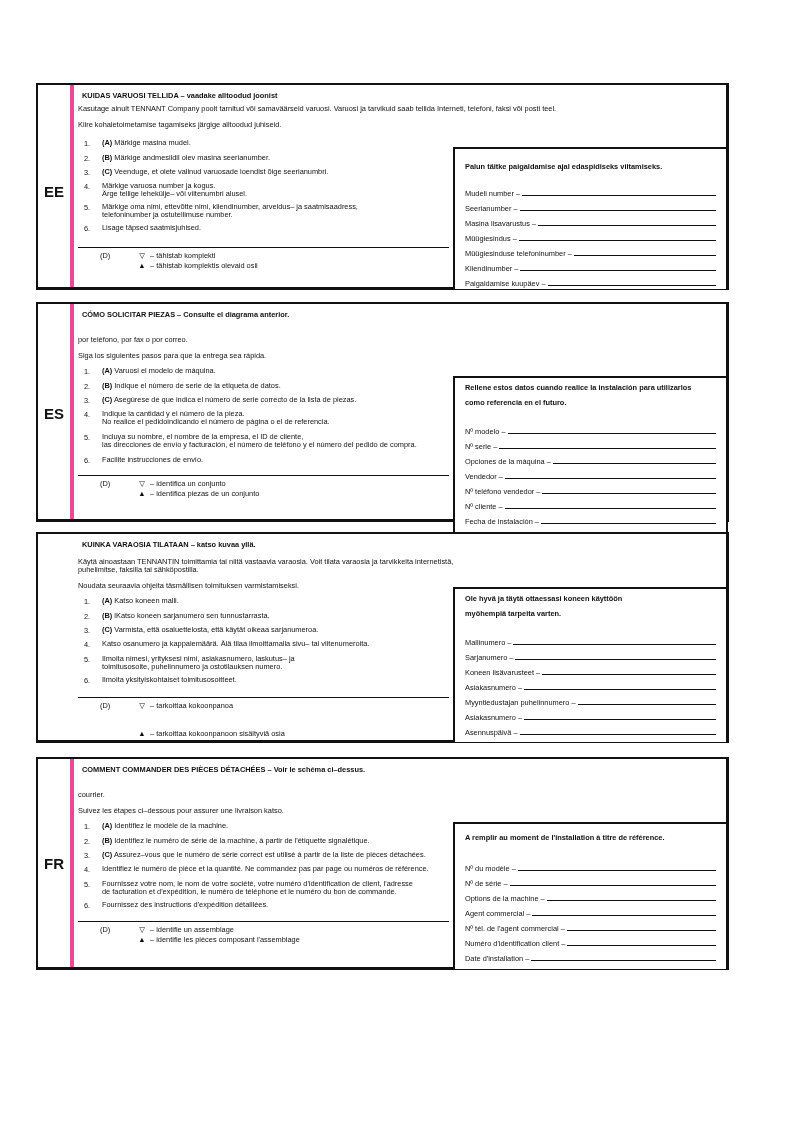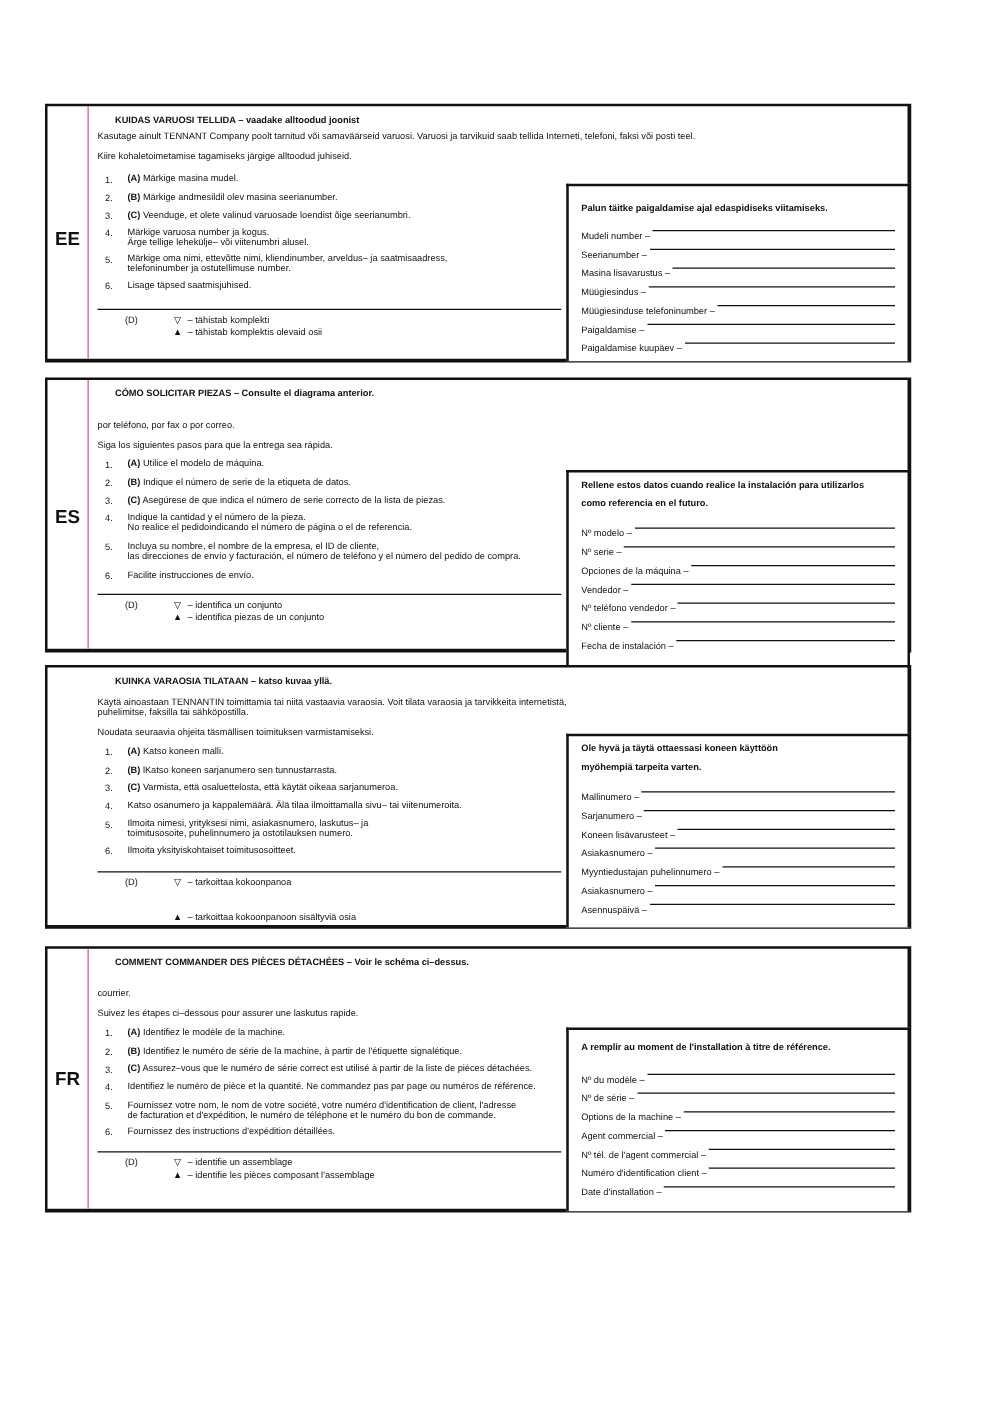--- a/index.html
+++ b/index.html
@@ -7,46 +7,46 @@
     width: 793px; height: 1122px; position: relative; overflow: hidden;
     font-family: "Liberation Sans", sans-serif; color: #111;
   }
   .section {
     position: absolute; left: 36px; width: 693px;
     border: 2px solid #111; border-right-width: 3px; border-bottom-width: 3px;
     box-sizing: border-box;
   }
   .lang-col {
     position: absolute; left: 0; top: 0; bottom: 0; width: 32px;
-    border-right: 1px solid #ec4899;
+    border-right: 4px solid #ec4899;
     text-decoration: underline;
   }
   .lang-code {
     position: absolute; left: 0; width: 32px; text-align: center;
     font-weight: bold; font-size: 15px;
   }
   .content { position: absolute; left: 40px; right: 8px; top: 0; bottom: 0; font-size: 7.4px; }
-  .title { position: absolute; left: 14px; font-weight: bold; font-size: 7.4px; white-space: nowrap; }
+  .title { position: absolute; left: 4px; font-weight: bold; font-size: 7.4px; white-space: nowrap; }
   .para { position: absolute; left: 0; line-height: 8.4px; }
   .step { position: absolute; left: 0; right: 0; }
   .step .num { position: absolute; left: 6px; }
   .step .txt { position: absolute; left: 24px; white-space: nowrap; line-height: 8.4px; }
   .step b { font-weight: bold; }
   .rule { position: absolute; left: 0; height: 1px; background: #111; }
   .legend { position: absolute; left: 22px; font-size: 7.4px; }
   .legend .d { position: absolute; left: 0; top: 0; font-weight: bold; font-weight: normal; }
   .legend .row { position: absolute; left: 36px; white-space: nowrap; }
   .legend .sym { display: inline-block; width: 12px; text-align: center; }
   .form {
     position: absolute; width: 275px; right: -2px;
     border: 2px solid #111; border-right-width: 2px; border-bottom: none;
     box-sizing: border-box; background: #fff;
   }
   .form-title { position: absolute; left: 10px; font-weight: bold; font-size: 7.4px; line-height: 15px; white-space: nowrap; }
-  .field { position: absolute; left: 10px; right: 10px; height: 14px; display: flex; align-items: flex-start; font-size: 7.4px; }
+  .field { position: absolute; left: 10px; right: 10px; height: 14px; display: flex; align-items: flex-end; font-size: 7.4px; }
   .field .lbl { white-space: nowrap; padding-right: 2px; }
   .field .line { flex: 1; border-bottom: 1px solid #111; height: 0; margin-bottom: 2px; }
 </style>
 </head>
 <body>
 
 <div id="doc">
     <div class="section" style="top: 83px; height: 207px;">
       <div class="lang-col">
         <div class="lang-code" style="top:98px">EE</div>
@@ -102,40 +102,40 @@
         </div>
         <div class="field" style="top:80px">
           <span class="lbl">Müügiesindus –</span>
           <span class="line"></span>
         </div>
         <div class="field" style="top:95px">
           <span class="lbl">Müügiesinduse telefoninumber –</span>
           <span class="line"></span>
         </div>
         <div class="field" style="top:110px">
-          <span class="lbl">Paigaldamise –</span>
+          <span class="lbl">Kliendinumber –</span>
           <span class="line"></span>
         </div>
         <div class="field" style="top:125px">
           <span class="lbl">Paigaldamise kuupäev –</span>
           <span class="line"></span>
         </div>
       </div>
     </div>
     <div class="section" style="top: 302px; height: 220px;">
       <div class="lang-col">
         <div class="lang-code" style="top:101px">ES</div>
       </div>
       <div class="content">
         <div class="title" style="top:6px">CÓMO SOLICITAR PIEZAS – Consulte el diagrama anterior.</div>
         <div class="para" style="top:32.4px;white-space:nowrap">por teléfono, por fax o por correo.</div>
         <div class="para" style="top:48px;white-space:nowrap">Siga los siguientes pasos para que la entrega sea rápida.</div>
         <div class="step" style="top:63px">
           <span class="num">1.</span>
-          <span class="txt"><b>(A)</b><span> Utilice el modelo de máquina.</span></span>
+          <span class="txt"><b>(A)</b><span> Varuosi el modelo de máquina.</span></span>
         </div>
         <div class="step" style="top:78px">
           <span class="num">2.</span>
           <span class="txt"><b>(B)</b><span> Indique el número de serie de la etiqueta de datos.</span></span>
         </div>
         <div class="step" style="top:92px">
           <span class="num">3.</span>
           <span class="txt"><b>(C)</b><span> Asegúrese de que indica el número de serie correcto de la lista de piezas.</span></span>
         </div>
         <div class="step" style="top:106px">
@@ -260,21 +260,21 @@
         </div>
       </div>
     </div>
     <div class="section" style="top: 757px; height: 213px;">
       <div class="lang-col">
         <div class="lang-code" style="top:96px">FR</div>
       </div>
       <div class="content">
         <div class="title" style="top:6px">COMMENT COMMANDER DES PIÈCES DÉTACHÉES – Voir le schéma ci–dessus.</div>
         <div class="para" style="top:32.4px;white-space:nowrap">courrier.</div>
-        <div class="para" style="top:48px;white-space:nowrap">Suivez les étapes ci–dessous pour assurer une laskutus rapide.</div>
+        <div class="para" style="top:48px;white-space:nowrap">Suivez les étapes ci–dessous pour assurer une livraison katso.</div>
         <div class="step" style="top:63px">
           <span class="num">1.</span>
           <span class="txt"><b>(A)</b><span> Identifiez le modèle de la machine.</span></span>
         </div>
         <div class="step" style="top:78px">
           <span class="num">2.</span>
           <span class="txt"><b>(B)</b><span> Identifiez le numéro de série de la machine, à partir de l'étiquette signalétique.</span></span>
         </div>
         <div class="step" style="top:92px">
           <span class="num">3.</span>

